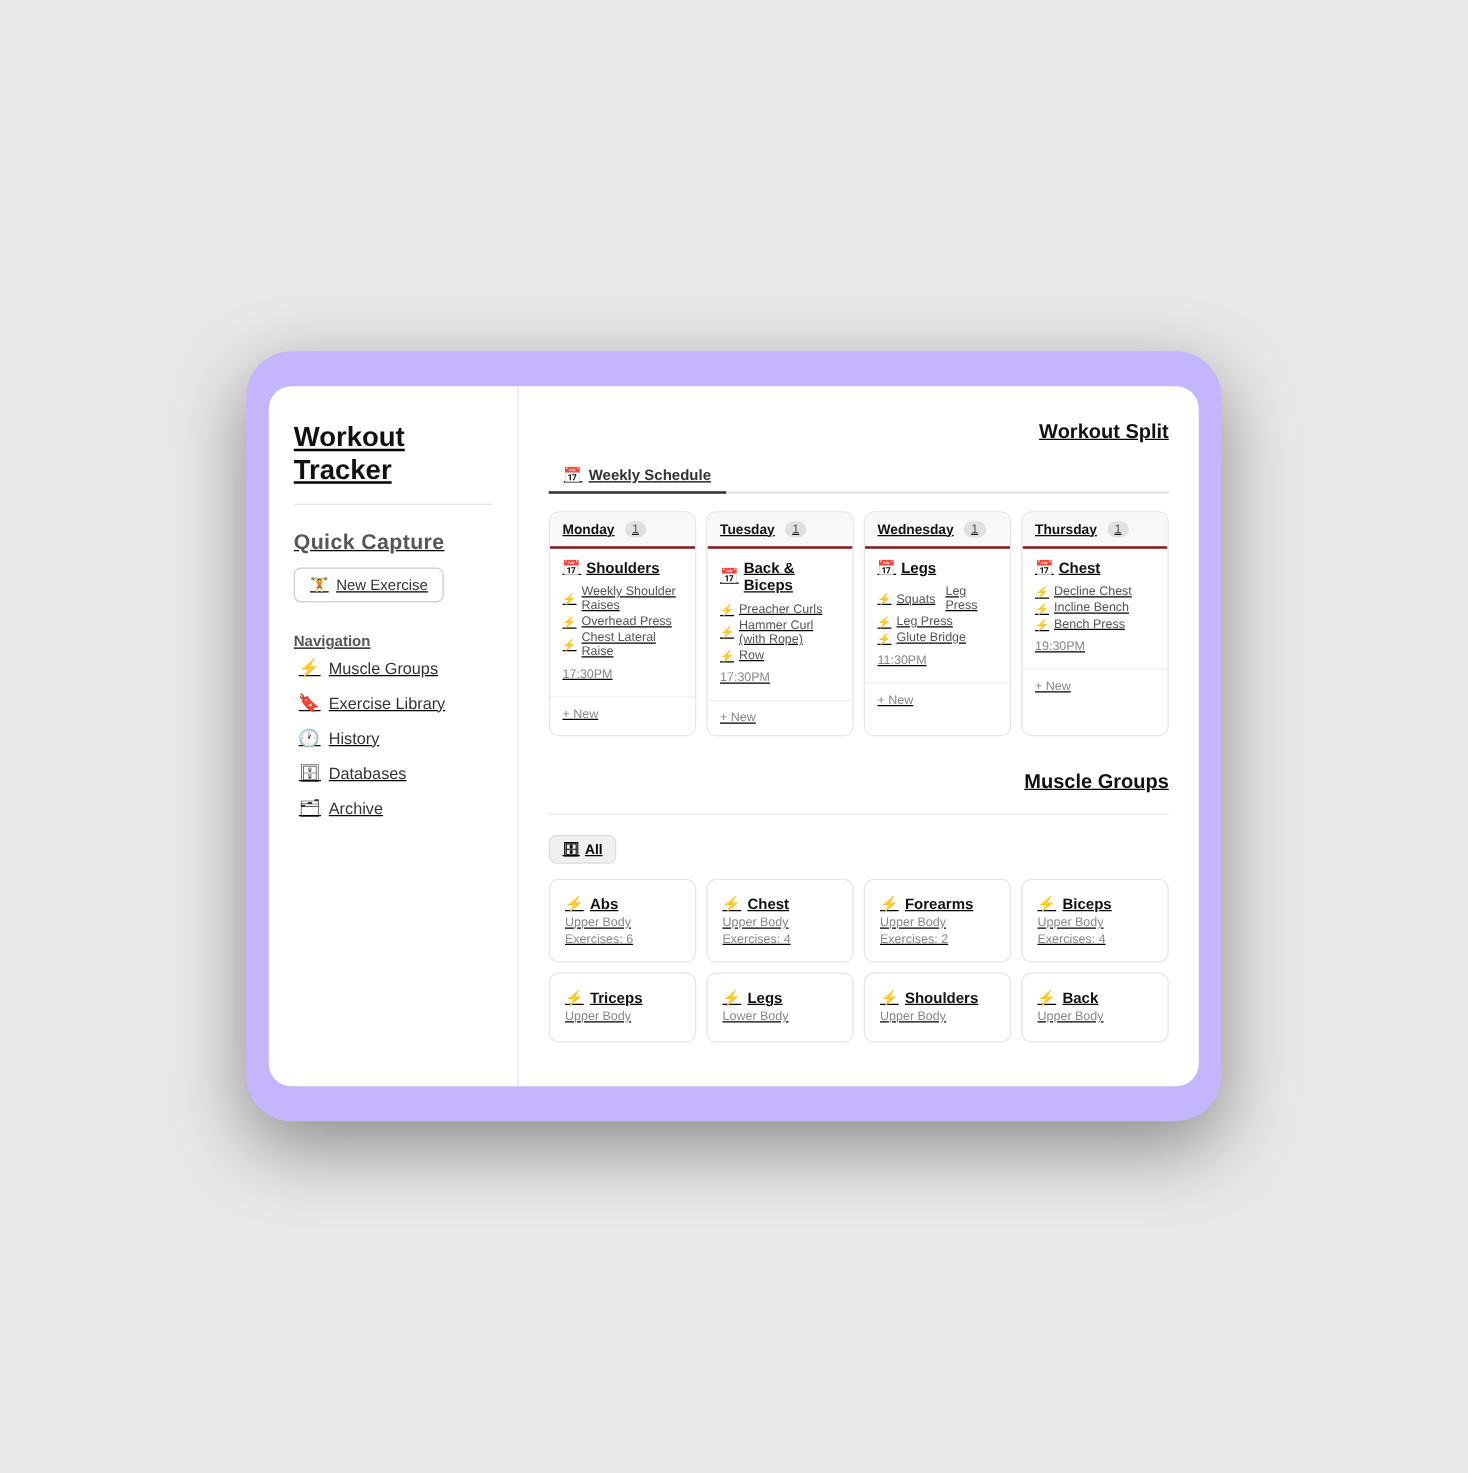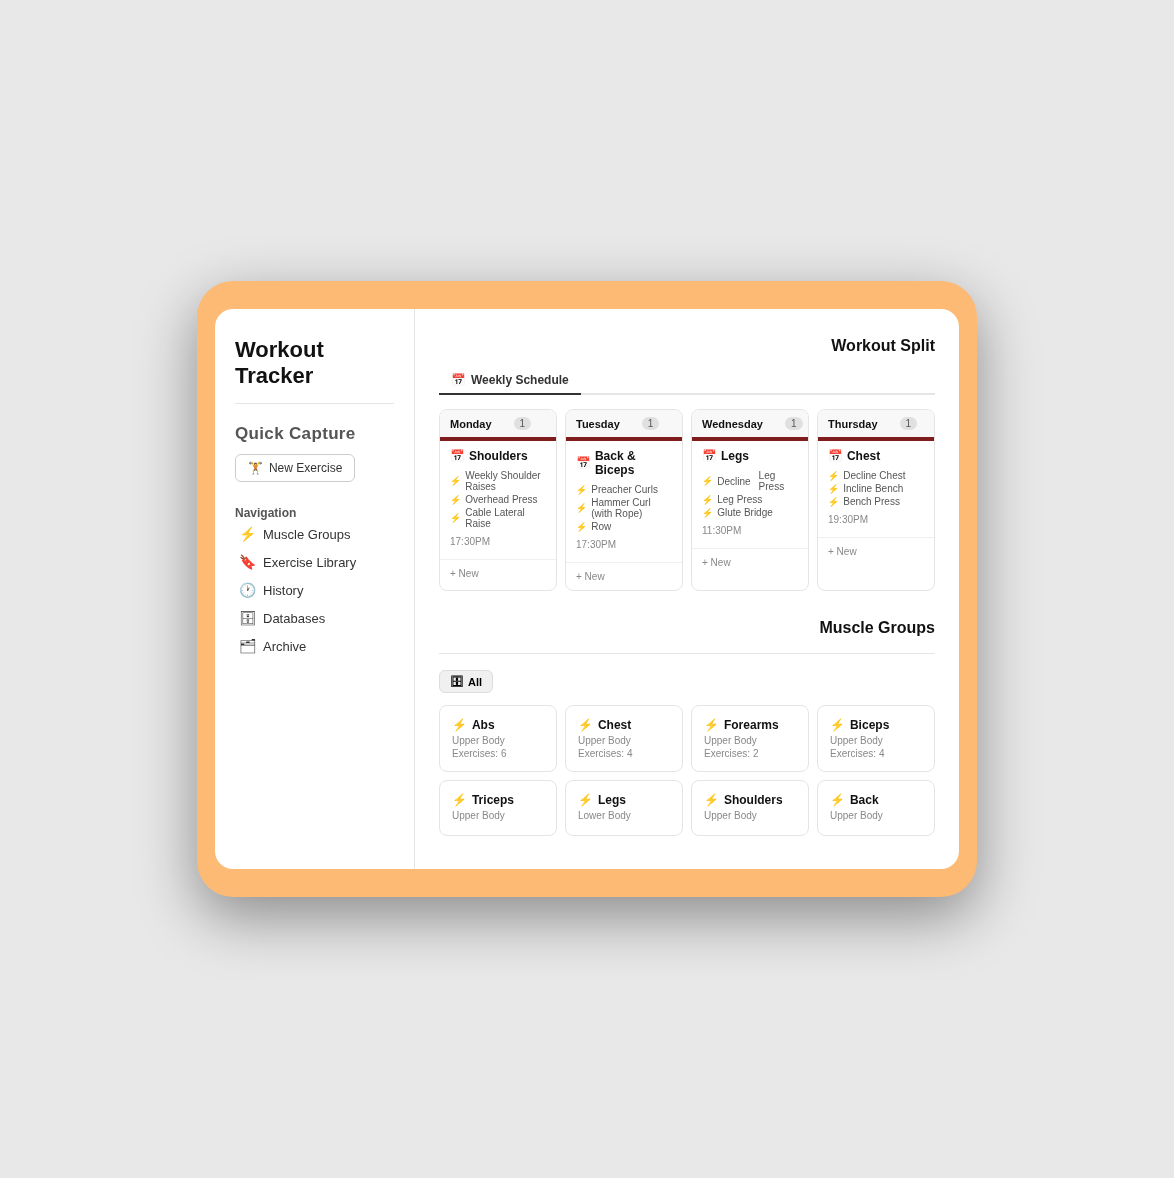--- a/index.html
+++ b/index.html
@@ -6,25 +6,26 @@
     body {
       background: #e8e8e8;
       display: flex;
       justify-content: center;
       align-items: center;
       min-height: 100vh;
       font-family: -apple-system, BlinkMacSystemFont, 'Segoe UI', sans-serif;
     }
     .tablet-frame {
       width: 780px;
-      background: #fdba74;
+      background: #c4b5fd;
       border-radius: 36px;
       padding: 28px 18px;
       box-shadow: 0 20px 60px rgba(0,0,0,0.4);
       position: relative;
+      text-decoration: underline;
     }
     .tablet-screen {
       background: #ffffff;
       border-radius: 18px;
       overflow: hidden;
       width: 100%;
     }
     .app-container {
       display: flex;
       min-height: 560px;
@@ -130,24 +131,24 @@
       margin-bottom: 28px;
     }
     .day-card {
       border: 1px solid #e5e5e5;
       border-radius: 8px;
       overflow: hidden;
     }
     .day-header {
       display: flex;
       align-items: center;
-      gap: 22px;
+      gap: 8px;
       padding: 7px 10px;
       background: #f8f8f8;
-      border-bottom: 4px solid #7f1d1d;
+      border-bottom: 2px solid #7f1d1d;
     }
     .day-name {
       font-size: 11px;
       font-weight: 700;
       color: #111;
     }
     .day-badge {
       background: #e0e0e0;
       border-radius: 10px;
       padding: 1px 6px;
@@ -318,21 +319,21 @@
               <div class="exercise-item">
                 <span class="exercise-icon">⚡</span>
                 <span>Weekly Shoulder Raises</span>
               </div>
               <div class="exercise-item">
                 <span class="exercise-icon">⚡</span>
                 <span>Overhead Press</span>
               </div>
               <div class="exercise-item">
                 <span class="exercise-icon">⚡</span>
-                <span>Cable Lateral Raise</span>
+                <span>Chest Lateral Raise</span>
               </div>
               <div class="workout-time">17:30PM</div>
             </div>
             <div class="add-new-link">+ New</div>
           </div>
 
           <div class="day-card">
             <div class="day-header">
               <span class="day-name">Tuesday</span>
               <span class="day-badge">1</span>
@@ -364,21 +365,21 @@
               <span class="day-name">Wednesday</span>
               <span class="day-badge">1</span>
             </div>
             <div class="day-body">
               <div class="workout-name">
                 <span>📅</span>
                 <span>Legs</span>
               </div>
               <div class="exercise-item">
                 <span class="exercise-icon">⚡</span>
-                <span>Decline</span>
+                <span>Squats</span>
                 <span style="color:#888;font-size:10px"> </span>
                 <span style="font-size:10px;color:#555">Leg Press</span>
               </div>
               <div class="exercise-item">
                 <span class="exercise-icon">⚡</span>
                 <span>Leg Press</span>
               </div>
               <div class="exercise-item">
                 <span class="exercise-icon">⚡</span>
                 <span>Glute Bridge</span>

